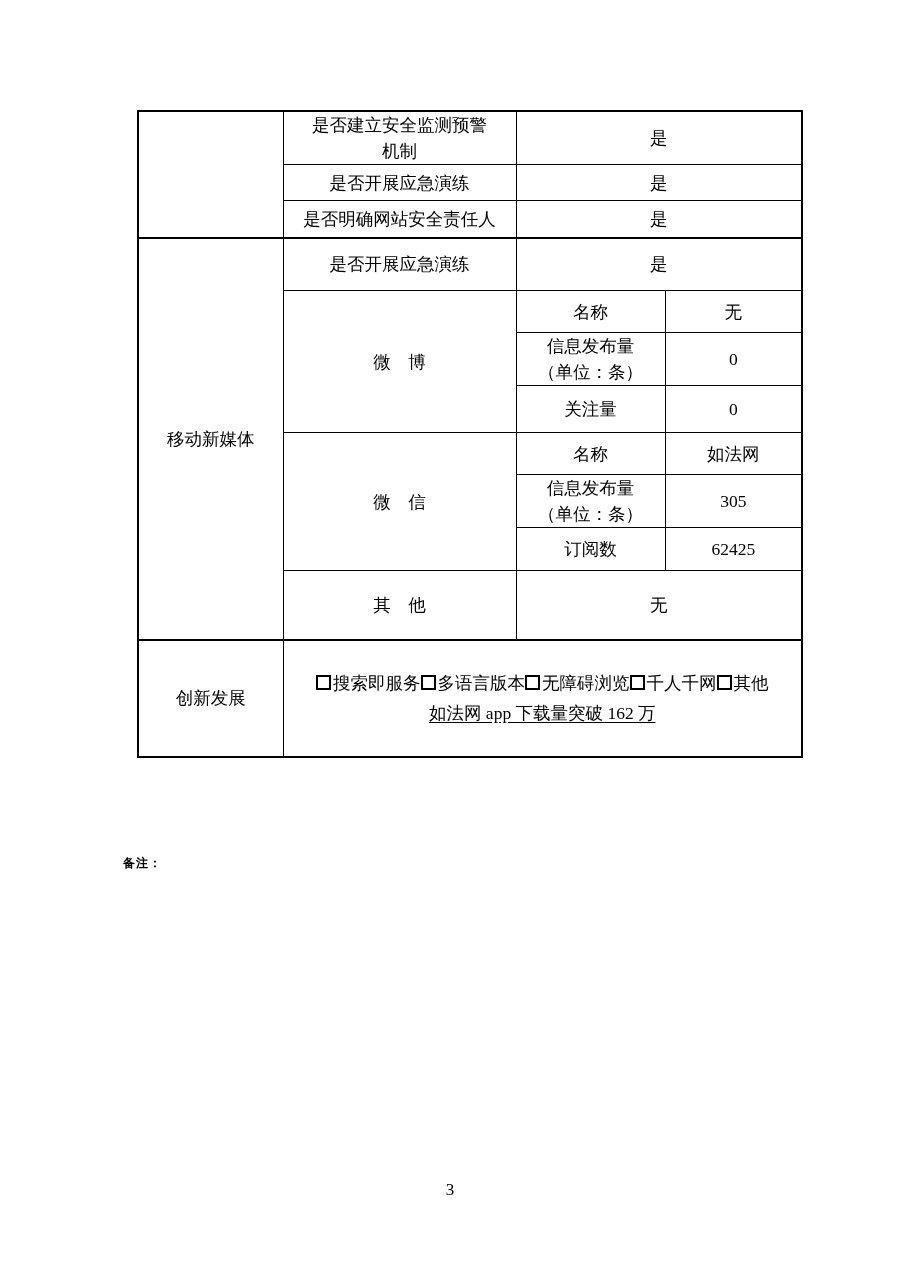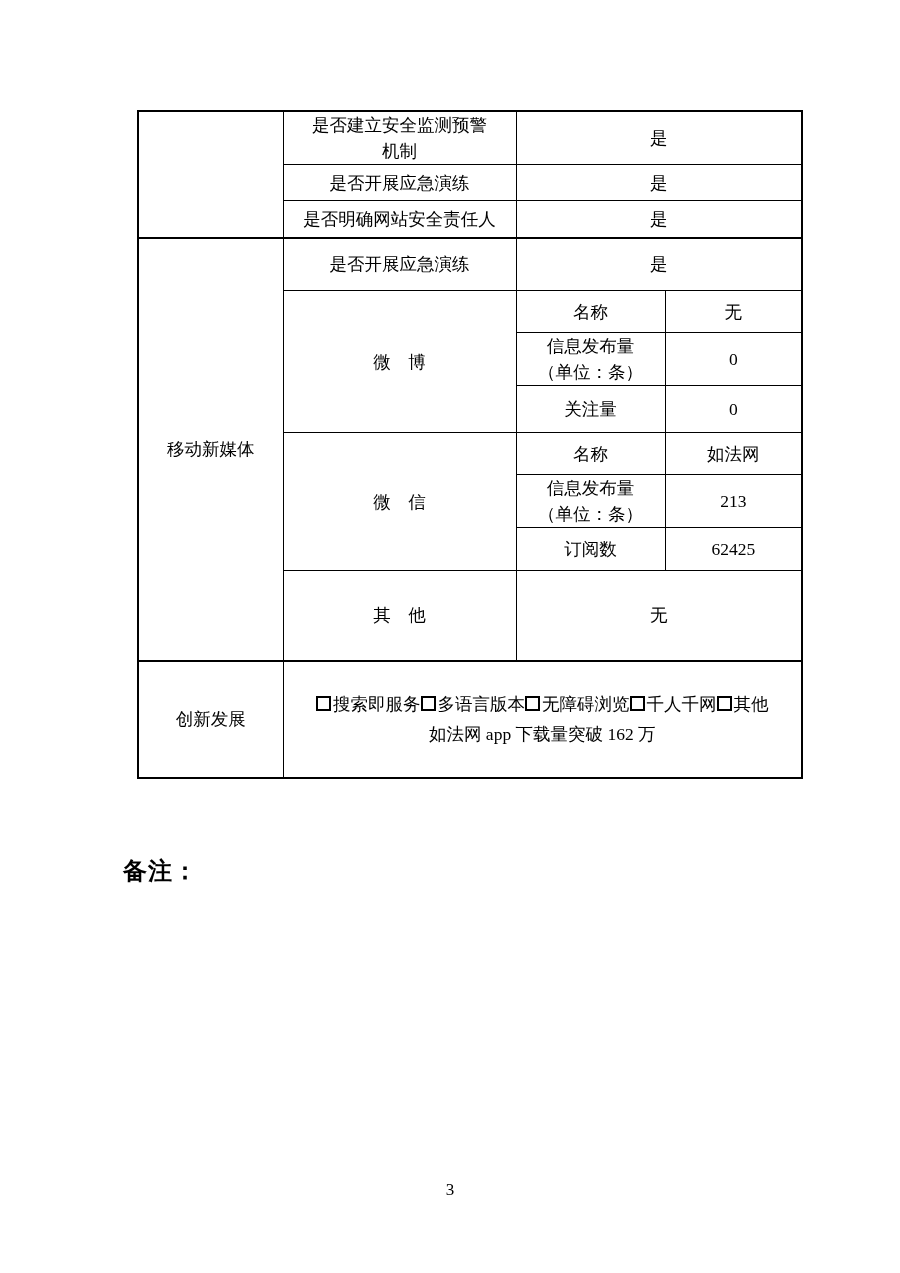--- a/index.html
+++ b/index.html
@@ -38,46 +38,46 @@
   tr.r1  { height: 53px; }
   tr.r2  { height: 36px; }
   tr.r3  { height: 37px; border-radius: 16px; }
   tr.r4  { height: 53px; }
   tr.r5  { height: 42px; }
   tr.r6  { height: 53px; }
   tr.r7  { height: 47px; }
   tr.r8  { height: 42px; }
   tr.r9  { height: 51px; }
   tr.r10 { height: 43px; }
-  tr.r11 { height: 90px; }
+  tr.r11 { height: 69px; }
   tr.r12 { height: 117px; }
 
   .innov-cell {
     text-align: left;
     padding-left: 38px;
     padding-right: 8px;
   }
   .innov-line1 { line-height: 30px; white-space: nowrap; font-family: Liberation Serif, serif; }
   .innov-line2 { line-height: 30px; }
   .opt { white-space: nowrap; }
   .cbx {
     display: inline-block;
     width: 11px;
     height: 11px;
     border: 2px solid #000;
     vertical-align: -1px;
     margin-right: 2px;
   }
-  .u { text-underline-offset: 3px; margin-top: 19px; }
+  .u { text-decoration: underline; text-underline-offset: 3px; margin-top: 19px; }
 
   .notes {
     position: absolute;
     left: 123px;
     top: 855px;
-    font-size: 24px;
+    font-size: 12px;
     font-weight: bold;
     letter-spacing: 1px;
   }
   .pageno {
     position: absolute;
     left: 0;
     right: 0;
     top: 1180px;
     text-align: center;
     font-size: 17px;
@@ -143,21 +143,21 @@
     <td rowspan="3">微　信</td>
     <td>名称</td>
     <td>如法网</td>
   </tr>
 
   <tr class="r9">
     <td>
       <span class="ln">信息发布量</span>
       <span class="ln">（单位：条）</span>
     </td>
-    <td>213</td>
+    <td>305</td>
   </tr>
 
   <tr class="r10">
     <td>订阅数</td>
     <td>62425</td>
   </tr>
 
   <tr class="r11">
     <td>其　他</td>
     <td colspan="2">无</td>

